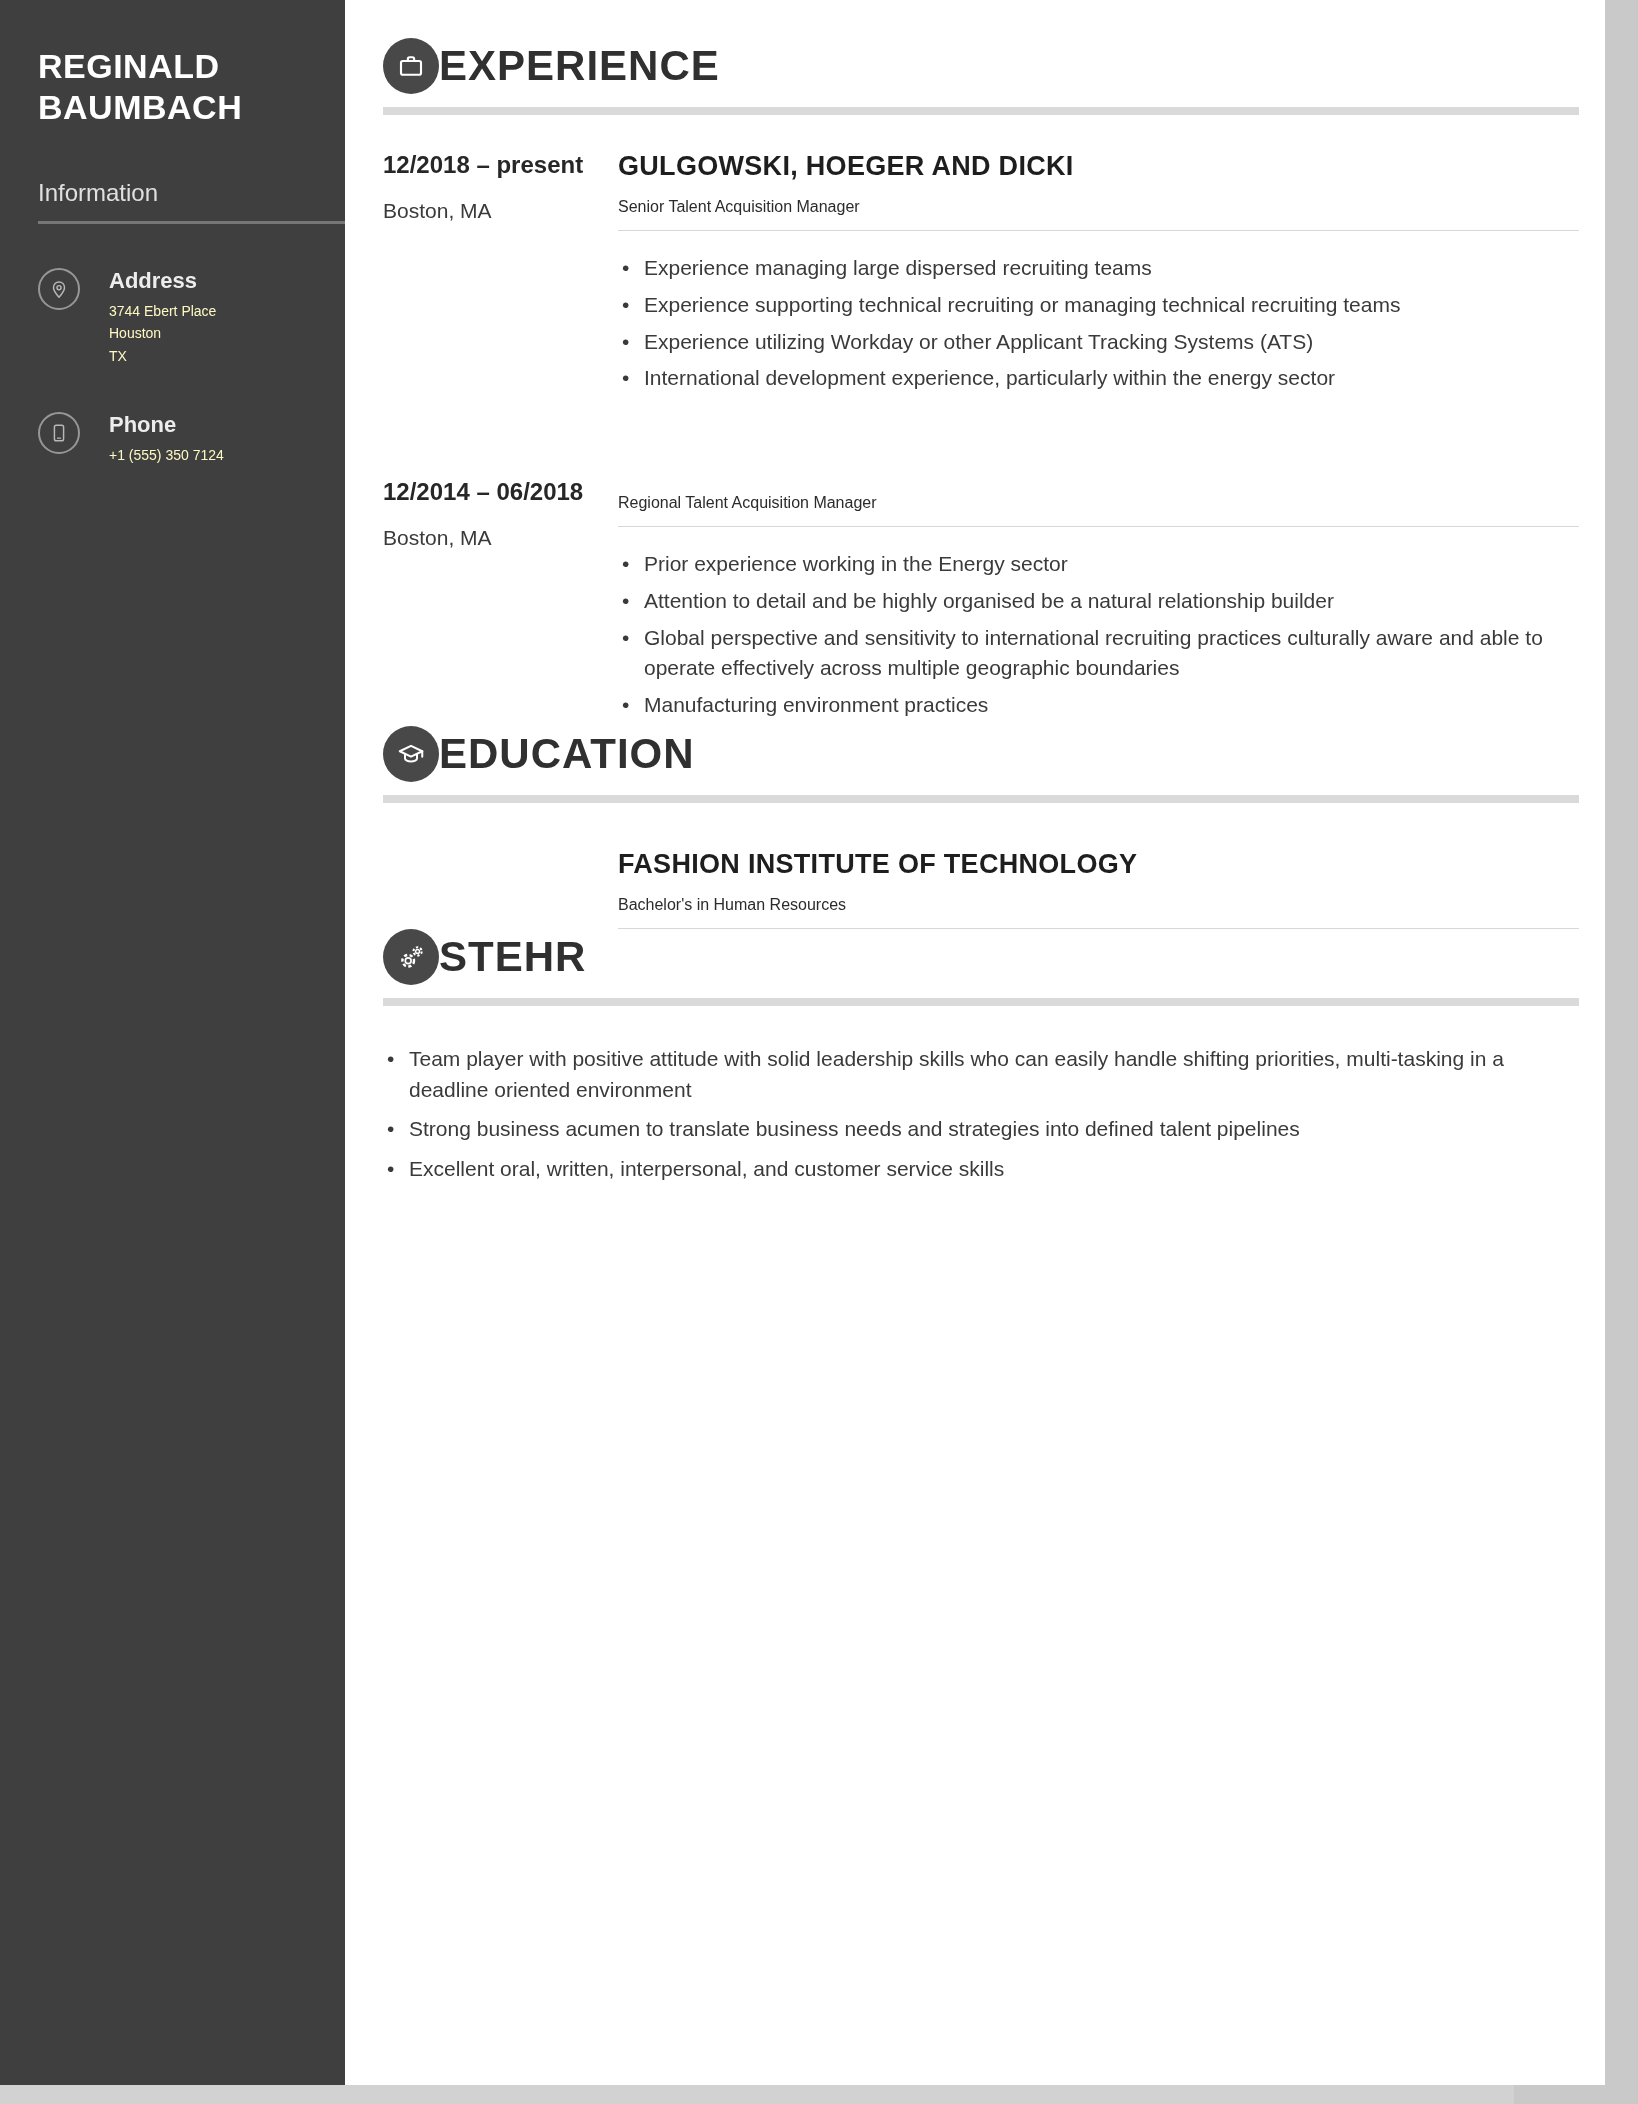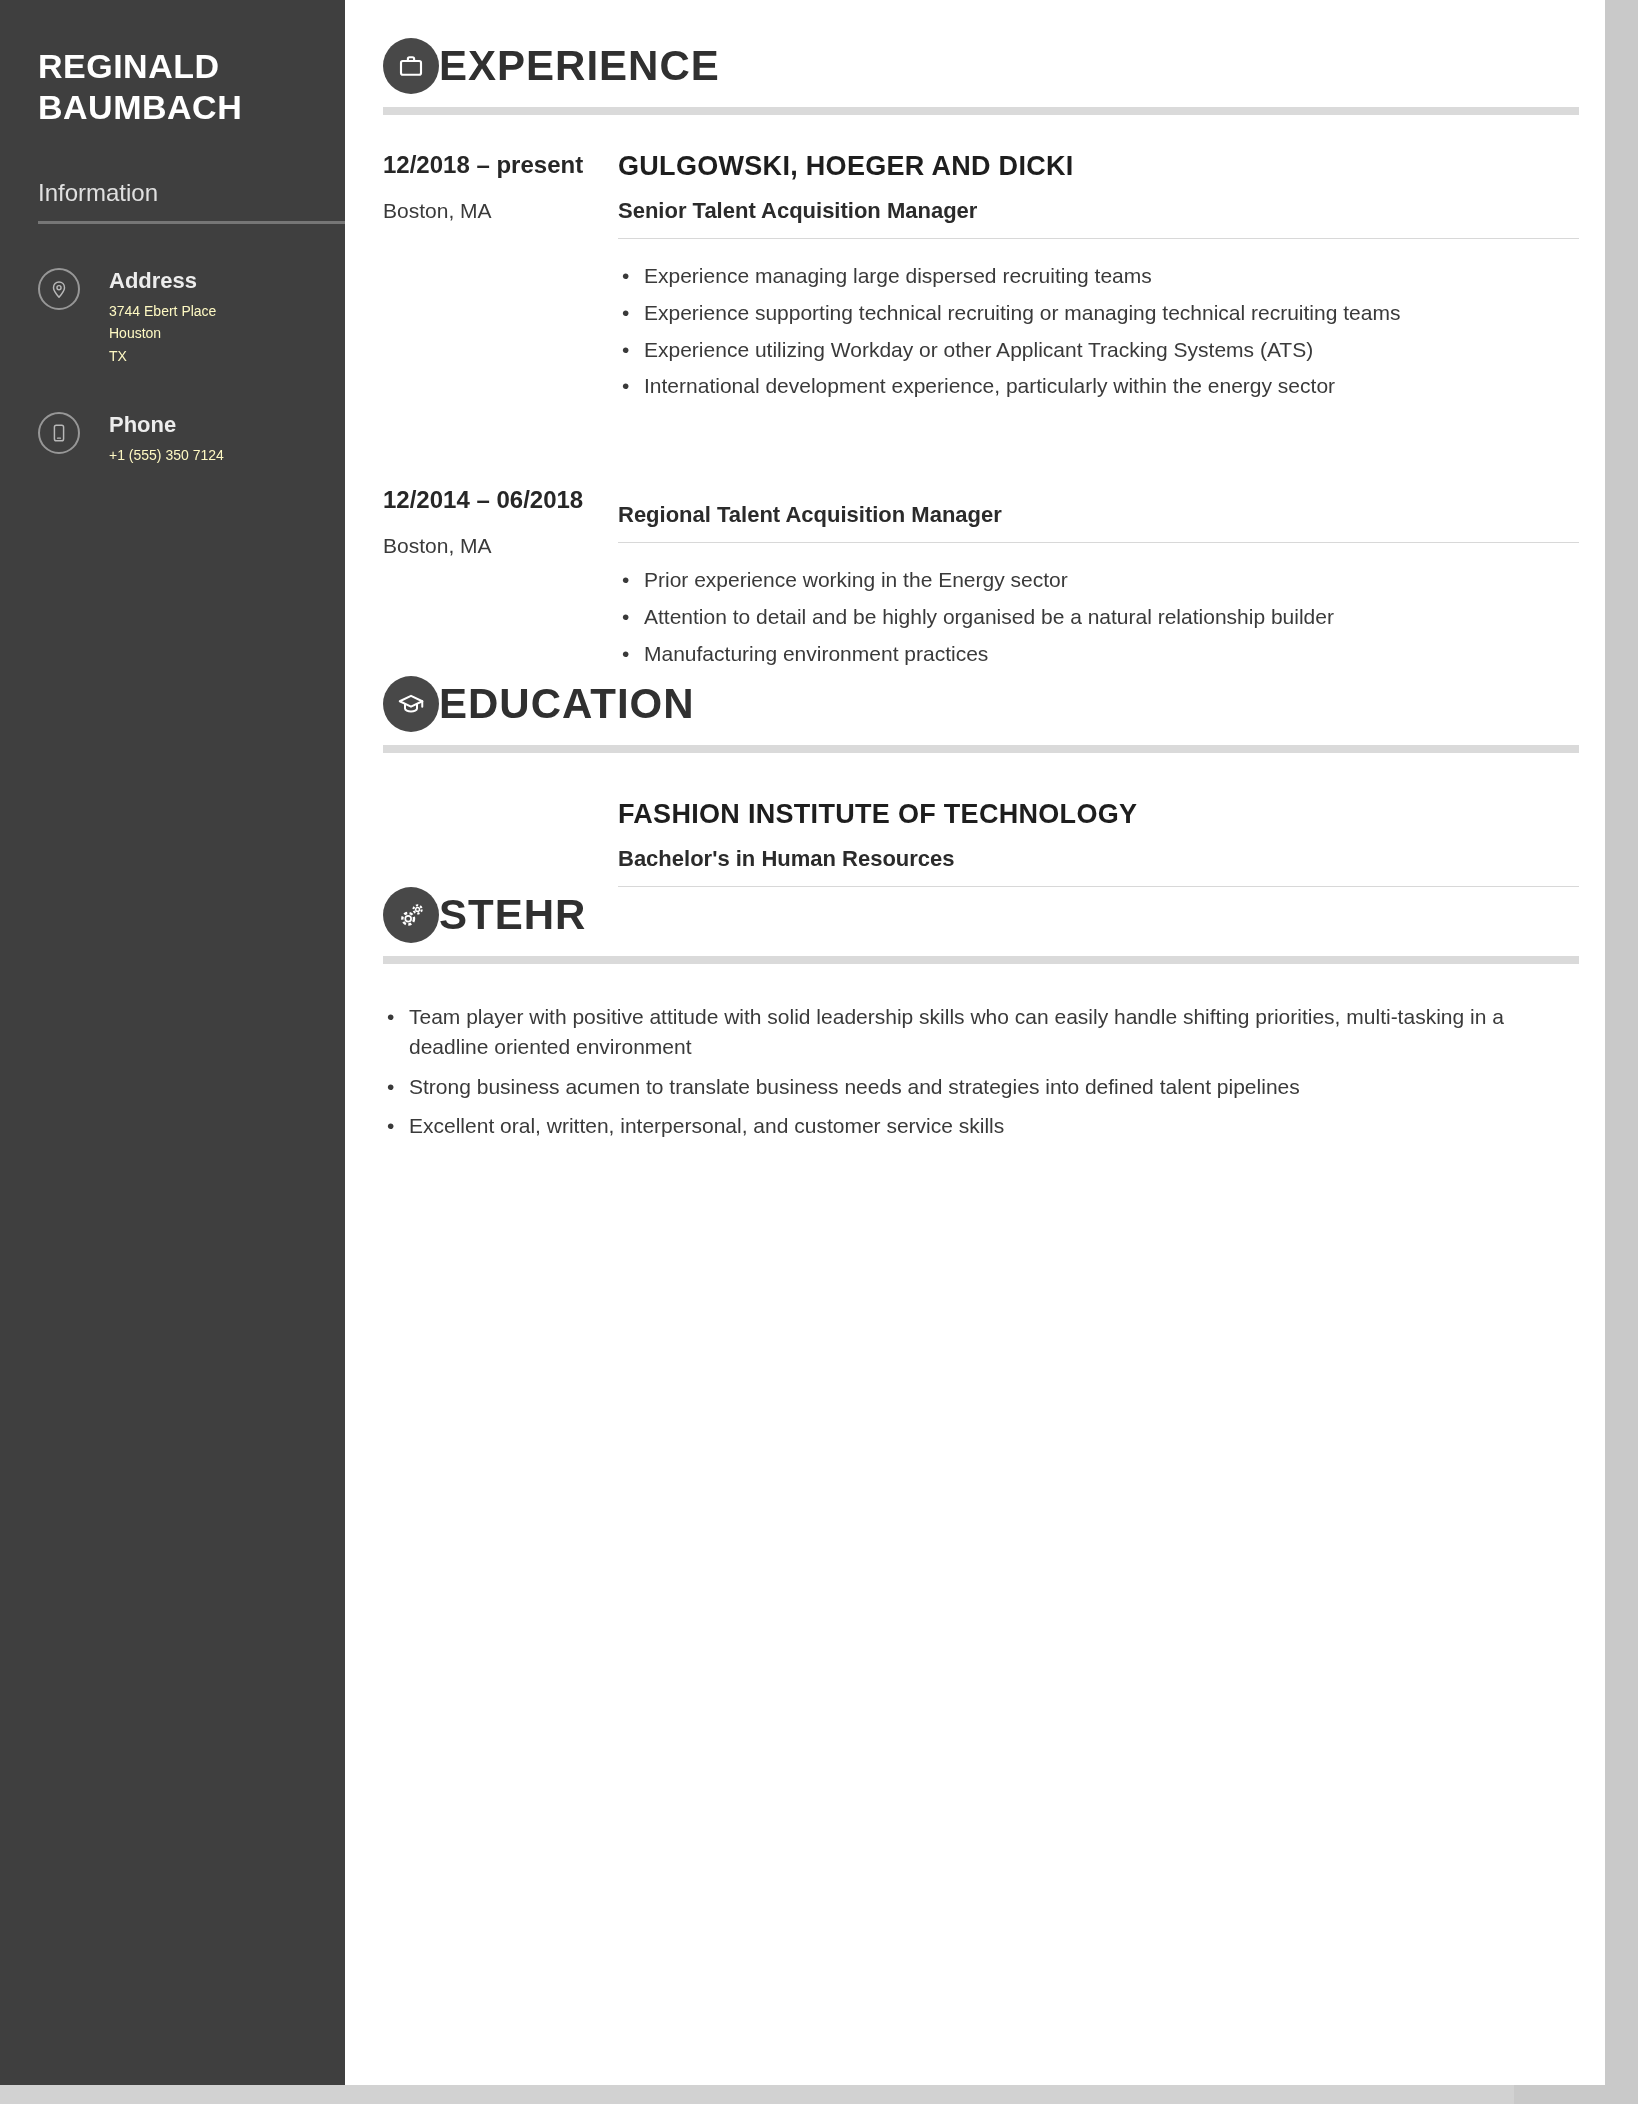--- a/index.html
+++ b/index.html
@@ -31,21 +31,21 @@
                   display:flex; align-items:center; justify-content:center; flex-shrink:0; }
   .section-icon svg { width:30px; height:30px; }
   .section-title { font-size:42px; font-weight:600; color:#303030; letter-spacing:1px; }
   .section-bar { height:8px; background:#dadada; margin-top:13px; }
 
   .entry { display:grid; grid-template-columns:235px 1fr; margin-top:36px; }
   .entry + .entry { margin-top:78px; }
   .entry-dates { font-size:24px; font-weight:700; color:#272727; }
   .entry-location { font-size:21px; color:#3a3a3a; margin-top:20px; }
   .entry-company { font-size:27px; font-weight:700; color:#1e1e1e; letter-spacing:.3px; }
-  .entry-role { font-size:22px; font-weight:700; color:#2b2b2b; margin-top:16px; }
+  .entry-role { font-size:16px; font-weight:400; color:#2b2b2b; margin-top:16px; }
   .rule { height:1px; background:#d8d8d8; margin-top:14px; }
 
   ul.bullets { list-style:none; margin-top:22px; }
   ul.bullets li { position:relative; padding-left:26px; font-size:21px; color:#3a3a3a;
                   line-height:1.42; margin-bottom:7px; }
   ul.bullets li::before { content:"\2022"; position:absolute; left:4px; top:0; color:#3a3a3a; }
 
   .section-education { margin-top:104px; }
   .education-block { margin-left:235px; margin-top:46px; }
 
@@ -140,20 +140,21 @@
             <div class="entry-dates">12/2014 – 06/2018</div>
             <div class="entry-location">Boston, MA</div>
           </div>
           <div class="entry-right">
             <div class="entry-role">Regional Talent Acquisition Manager</div>
             <div class="rule"></div>
             <ul class="bullets">
 
             <li>Prior experience working in the Energy sector</li>
                 <li>Attention to detail and be highly organised be a natural relationship builder</li>
+                <li>Global perspective and sensitivity to international recruiting practices culturally aware and able to operate effectively across multiple geographic boundaries</li>
                 <li>Manufacturing environment practices</li>
               </ul>
           </div>
         </article>
       </section>
 
       <section class="section section-education">
         <div class="section-header">
           <div class="section-icon">
             <svg viewBox="0 0 24 24" fill="none" stroke="#ffffff" stroke-width="1.6" stroke-linejoin="round" stroke-linecap="round">

